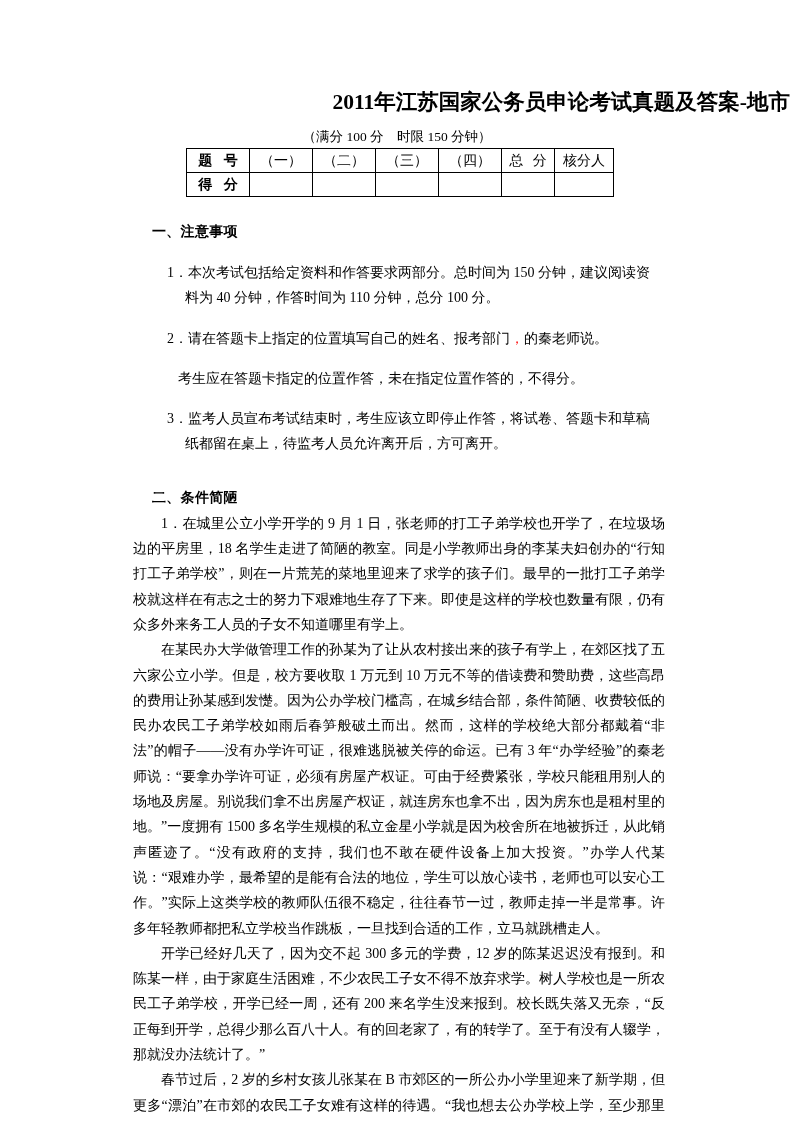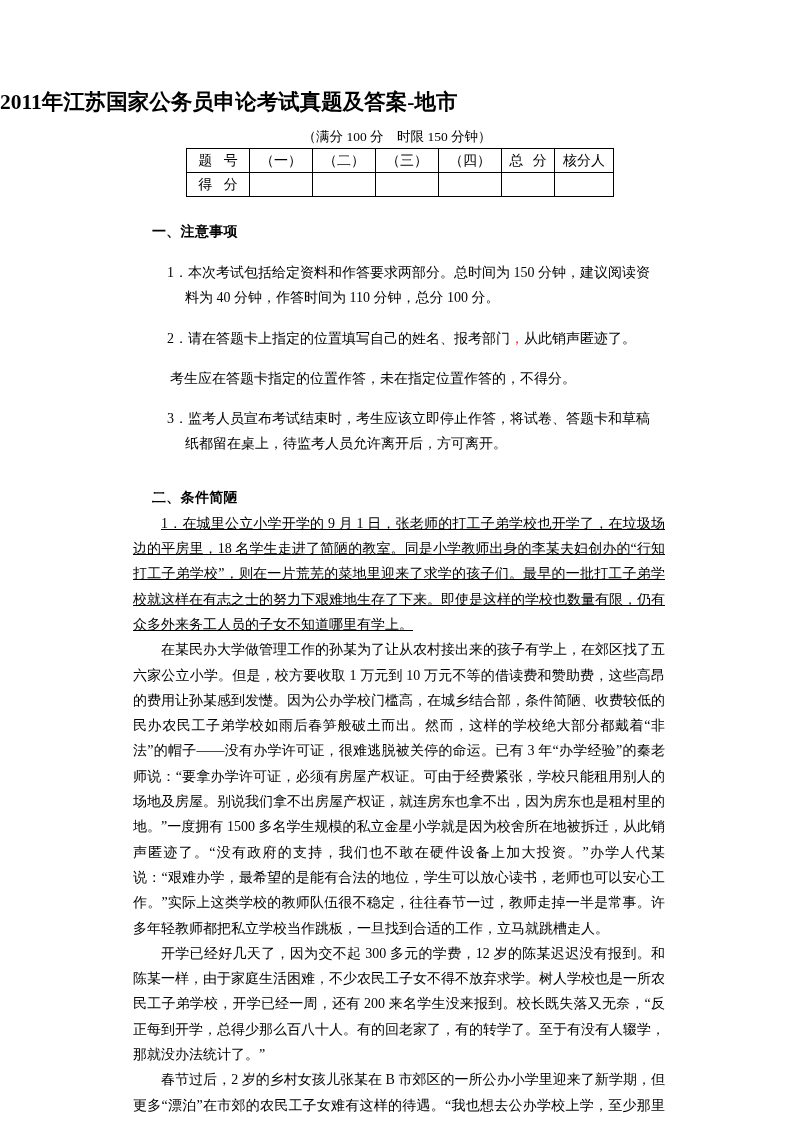--- a/index.html
+++ b/index.html
@@ -22,21 +22,21 @@
     width: 794px;
     height: 1123px;
   }
 
   
   .doc-title {
     position: absolute;
     left: 0;
     top: 88px;
     width: 790px;
-    text-align: left;
+    text-align: right;
     font-size: 21.5px;
     font-weight: bold;
     letter-spacing: 0px;
     line-height: 28px;
     white-space: nowrap;
   }
   .doc-subtitle {
     position: absolute;
     left: 0;
     top: 128px;
@@ -59,21 +59,21 @@
   }
   table.score-table td {
     border: 1px solid #000000;
     height: 23px;
     font-size: 14px;
     text-align: center;
     vertical-align: middle;
     padding: 0;
     line-height: 23px;
   }
-  td.c-label  { width: 62px; letter-spacing: 4px; text-indent: 4px; }
+  td.c-label  { width: 62px; letter-spacing: 4px; text-indent: 4px; font-weight: bold; }
   td.c-num    { width: 62px; }
   td.c-total  { width: 52px; letter-spacing: 3px; text-indent: 3px; }
   td.c-person { width: 58px; }
   td.c-blank  { }
 
   
   .content {
     position: absolute;
     left: 133px;
     top: 219px;
@@ -93,34 +93,34 @@
     line-height: 25.3px;
     margin: 15px;
     padding-left: 37px;
     text-indent: -18px;
     text-align: justify;
     text-justify: inter-ideograph;
   }
   .sub-line {
     font-size: 14px;
     line-height: 25.3px;
-    margin: 0;
+    margin: 8px;
     padding-left: 37px;
     text-align: justify;
     text-justify: inter-ideograph;
   }
   .para {
     font-size: 14px;
     line-height: 25.3px;
     margin: 0;
     text-indent: 28px;
     text-align: justify;
     text-justify: inter-ideograph;
   }
-  .para.no-indent { text-indent: 0; text-decoration: underline; }
+  .para.no-indent { text-indent: 0; }
   .red { color: #ff0000; }
 
   .block-gap { height: 13px; }
 </style>
 </head>
 <body>
 
 <div class="page">
 
   <div class="doc-title">2011年江苏国家公务员申论考试真题及答案-地市</div>
@@ -150,21 +150,21 @@
     </tbody>
       </table>
   </div>
 
   <div class="content">
 
     <div class="sec-heading">一、注意事项</div>
 
     <div class="num-item">1．本次考试包括给定资料和作答要求两部分。总时间为 150 分钟，建议阅读资料为 40 分钟，作答时间为 110 分钟，总分 100 分。</div>
 
-    <div class="num-item"><span>2．请在答题卡上指定的位置填写自己的姓名、报考部门</span><span class="red">，</span><span>从此销声匿迹了。</span></div>
+    <div class="num-item"><span>2．请在答题卡上指定的位置填写自己的姓名、报考部门</span><span class="red">，</span><span>的秦老师说。</span></div>
 
     <div class="sub-line">考生应在答题卡指定的位置作答，未在指定位置作答的，不得分。</div>
 
     <div class="num-item">3．监考人员宣布考试结束时，考生应该立即停止作答，将试卷、答题卡和草稿纸都留在桌上，待监考人员允许离开后，方可离开。</div>
 
     <div class="block-gap"></div>
 
     <div class="sec-heading">二、条件简陋</div>
 
     <div class="para no-indent" style="text-indent:28px;">1．在城里公立小学开学的 9 月 1 日，张老师的打工子弟学校也开学了，在垃圾场边的平房里，18 名学生走进了简陋的教室。同是小学教师出身的李某夫妇创办的“行知打工子弟学校”，则在一片荒芜的菜地里迎来了求学的孩子们。最早的一批打工子弟学校就这样在有志之士的努力下艰难地生存了下来。即使是这样的学校也数量有限，仍有众多外来务工人员的子女不知道哪里有学上。</div>

